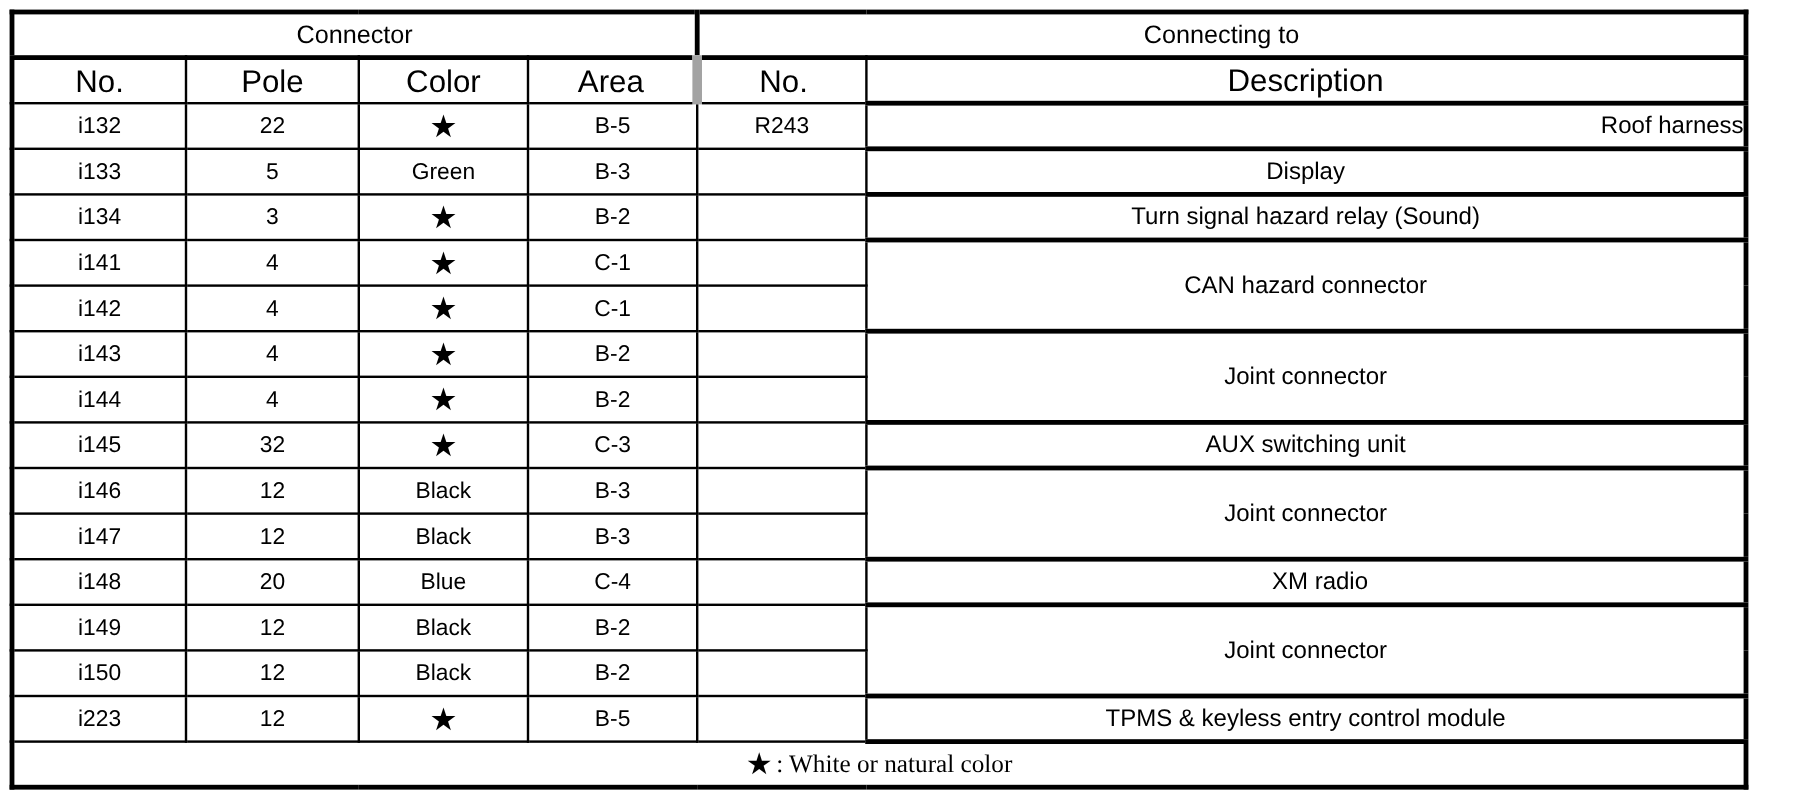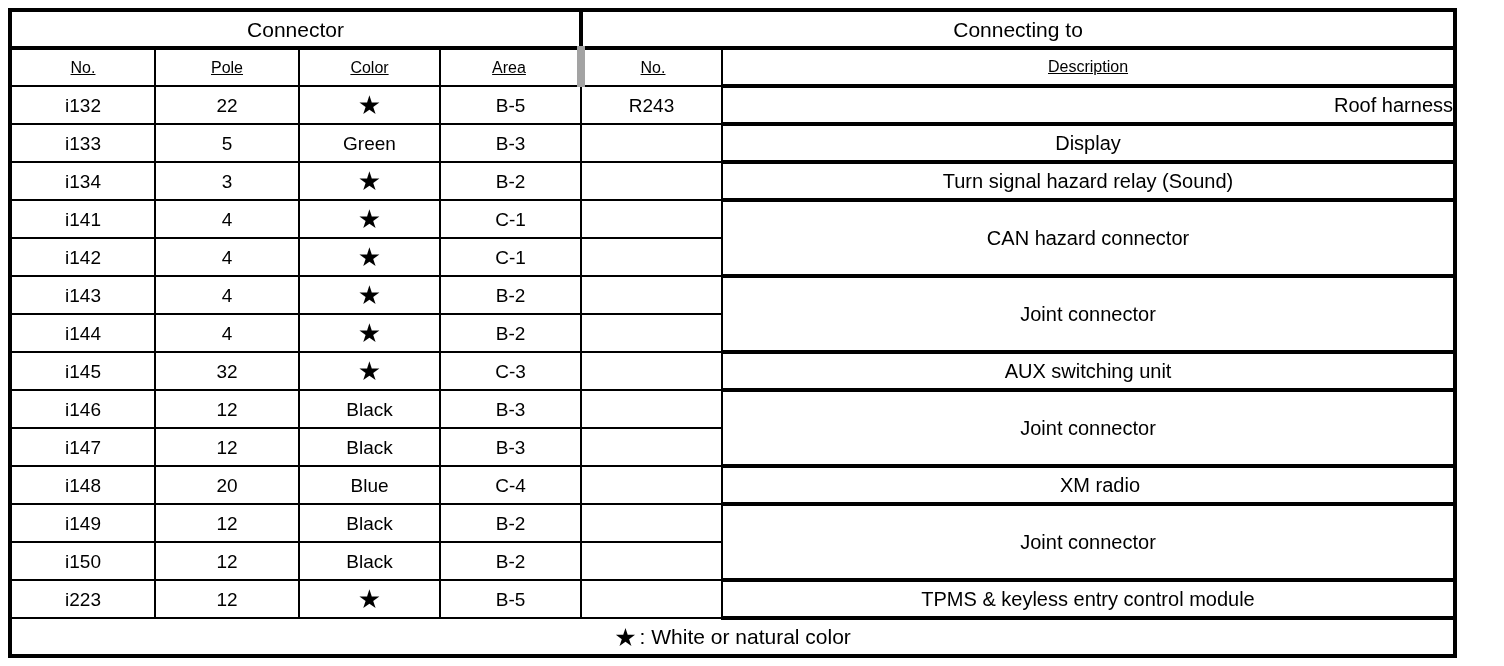--- a/index.html
+++ b/index.html
@@ -60,24 +60,23 @@
 
   
   .sec-head {
     font-size: 21px;
     height: 38px;
   }
   .sec-head.thickright { border-right: 4px solid #000; }
   .sec-head.thickbottom { border-bottom: 4px solid #000; }
 
   .colhead {
-    font-size: 16px;
+    font-size: 26px;
     height: 38px;
     border-bottom: 4px solid #000;
-    text-decoration: underline;
   }
   .colhead.thickright { border-right: 8px solid #a3a3a3; }
 
   
   .sep-right { border-right: 4px solid #000; }
   
   .sep-desc-left { border-left: 4px solid #000; }
 
   td.desc {
     text-align: left;
@@ -95,20 +94,21 @@
 
   
   td.footnote {
     text-align: left;
     padding-left: 8px;
     font-size: 21px;
     border-top: 4px solid #000;
     border-left: none;
     border-right: none;
     height: 44px;
+    font-family: Liberation Serif, serif;
   }
 
   .star {
     display: inline-block;
     font-size: 25px;
     line-height: 1;
     vertical-align: -2px;
   }
   .star-cell {
     font-size: 26px;

